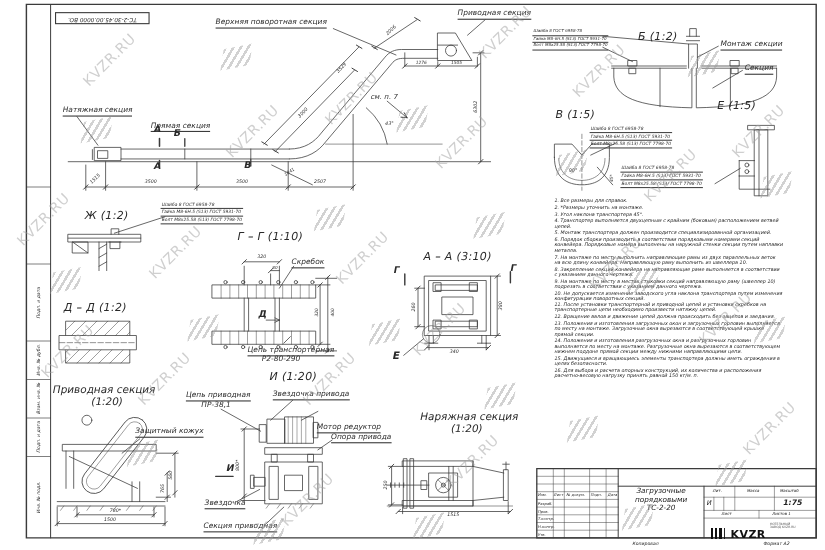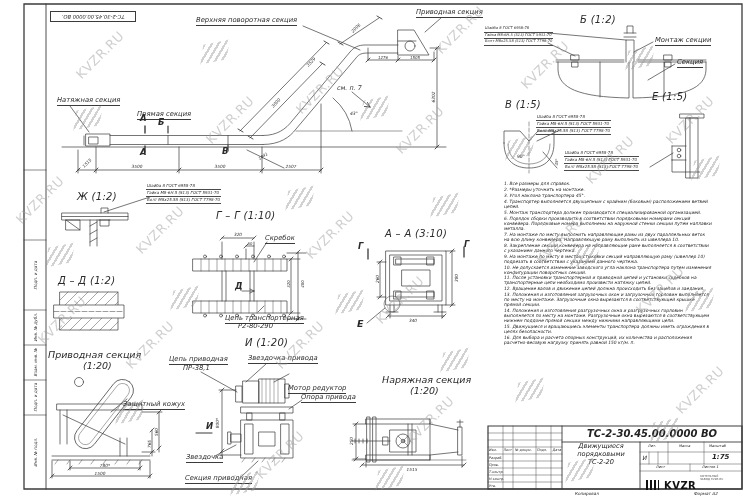--- a/index.html
+++ b/index.html
@@ -289,21 +289,21 @@
       <div>Шайба 8 ГОСТ 6958-78</div>
       <div>Гайка М8-6Н.5 (S13) ГОСТ 5931-70</div>
       <div>Болт М8х25.58 (S13) ГОСТ 7798-70</div>
     </div>
   <div class="callout" style="left:146px;top:183px">
       <div>Шайба 8 ГОСТ 6958-78</div>
       <div>Гайка М8-6Н.5 (S13) ГОСТ 5931-70</div>
       <div>Болт М8х25.58 (S13) ГОСТ 7798-70</div>
     </div>
 
-  <div class="vt" style="left:580px;top:14px">Б (1:2)</div>
+  <div class="vt" style="left:580px;top:28px">Б (1:2)</div>
   <div class="vt" style="left:505px;top:99px">В (1:5)</div>
   <div class="vt" style="left:652px;top:91px">Е (1:5)</div>
   <div class="vt" style="left:77px;top:191px">Ж (1:2)</div>
   <div class="vt" style="left:58px;top:275px">Д – Д (1:2)</div>
   <div class="vt" style="left:216px;top:210px">Г – Г (1:10)</div>
   <div class="vt" style="left:385px;top:228px">А – А (3:10)</div>
   <div class="vt2" style="left:48px;top:349px">Приводная секция</div>
   <div class="vt2" style="left:83px;top:360px">(1:20)</div>
   <div class="vt" style="left:245px;top:337px">И (1:20)</div>
   <div class="vt2" style="left:382px;top:374px">Наряжная секция</div>
@@ -324,21 +324,21 @@
   <div class="dim" style="left:288px;top:284px;font-size:4px;transform:translate(-50%,-50%) rotate(-90deg)">320</div>
   <div class="dim" style="left:302px;top:284px;font-size:4px;transform:translate(-50%,-50%) rotate(-90deg)">400</div>
 
   <div class="mk" style="left:358px;top:241px">Г</div>
   <div class="mk" style="left:464px;top:239px">Г</div>
   <div class="mk" style="left:357px;top:318px;font-size:9.5px">Е</div>
   <div class="dim" style="left:377px;top:279px;transform:translate(-50%,-50%) rotate(-90deg)">260</div>
   <div class="dim" style="left:456px;top:278px;transform:translate(-50%,-50%) rotate(-90deg)">380</div>
   <div class="dim" style="left:413px;top:320px">340</div>
 
-  <div class="lb lb-u" style="left:123px;top:400px">Защитный кожух</div>
+  <div class="lb lb-u" style="left:123px;top:388px">Защитный кожух</div>
   <div class="mk" style="left:206px;top:421px">И</div>
   <div class="dim" style="left:156px;top:432px;transform:translate(-50%,-50%) rotate(-90deg)">560</div>
   <div class="dim" style="left:149px;top:444px;transform:translate(-50%,-50%) rotate(-90deg)">765</div>
   <div class="dim" style="left:105px;top:465px">780*</div>
   <div class="dim" style="left:100px;top:473px">1500</div>
 
   <div class="lb lb-u" style="left:248px;top:354px">Звездочка привода</div>
   <div class="lb lb-u" style="left:288px;top:384px">Мотор редуктор</div>
   <div class="lb lb-u" style="left:301px;top:393px">Опора привода</div>
   <div class="lb lb-u" style="left:169px;top:355px">Цепь приводная</div>
@@ -368,23 +368,22 @@
       <div class="note">15. Движущиеся и вращающиесь элементы транспортера должны иметь ограждения в целях безопасности.</div>
       <div class="note">16. Для выбора и расчета опорных конструкций, их количества и расположения расчетно-весовую нагрузку принять равной 150 кг/м. п.</div>
     </div>
 
   <div class="vlab" style="left:35px;top:275px">Подп. и дата</div>
   <div class="vlab" style="left:35px;top:327px">Инв. № дубл.</div>
   <div class="vlab" style="left:35px;top:362px">Взам. инв. №</div>
   <div class="vlab" style="left:35px;top:397px">Подп. и дата</div>
   <div class="vlab" style="left:35px;top:452px">Инв. № подл.</div>
 
-  <div class="tb" style="left:564px;top:428px;width:176px;text-align:center;font-size:10px;font-weight:bold">ТС-2-30.45.00.0000 ВО</div>
   <div class="tb" style="left:562px;top:443px;width:78px;text-align:center;font-size:6.6px;line-height:1.2">
-    <div>Движущиеся</div>
+    <div>Загрузочные</div>
     <div>порядковыми</div>
     <div>ТС-2-20</div>
   </div>
   <div class="tb" style="left:489px;top:448px;font-size:3.4px">Изм.</div>
   <div class="tb" style="left:503.5px;top:448px;font-size:3.4px">Лист</div>
   <div class="tb" style="left:515px;top:448px;font-size:3.4px">№ докум.</div>
   <div class="tb" style="left:537px;top:448px;font-size:3.4px">Подп.</div>
   <div class="tb" style="left:552.5px;top:448px;font-size:3.4px">Дата</div>
   <div class="tb" style="left:489px;top:455.5px;font-size:3.4px">Разраб.</div>
   <div class="tb" style="left:489px;top:462.5px;font-size:3.4px">Пров.</div>

